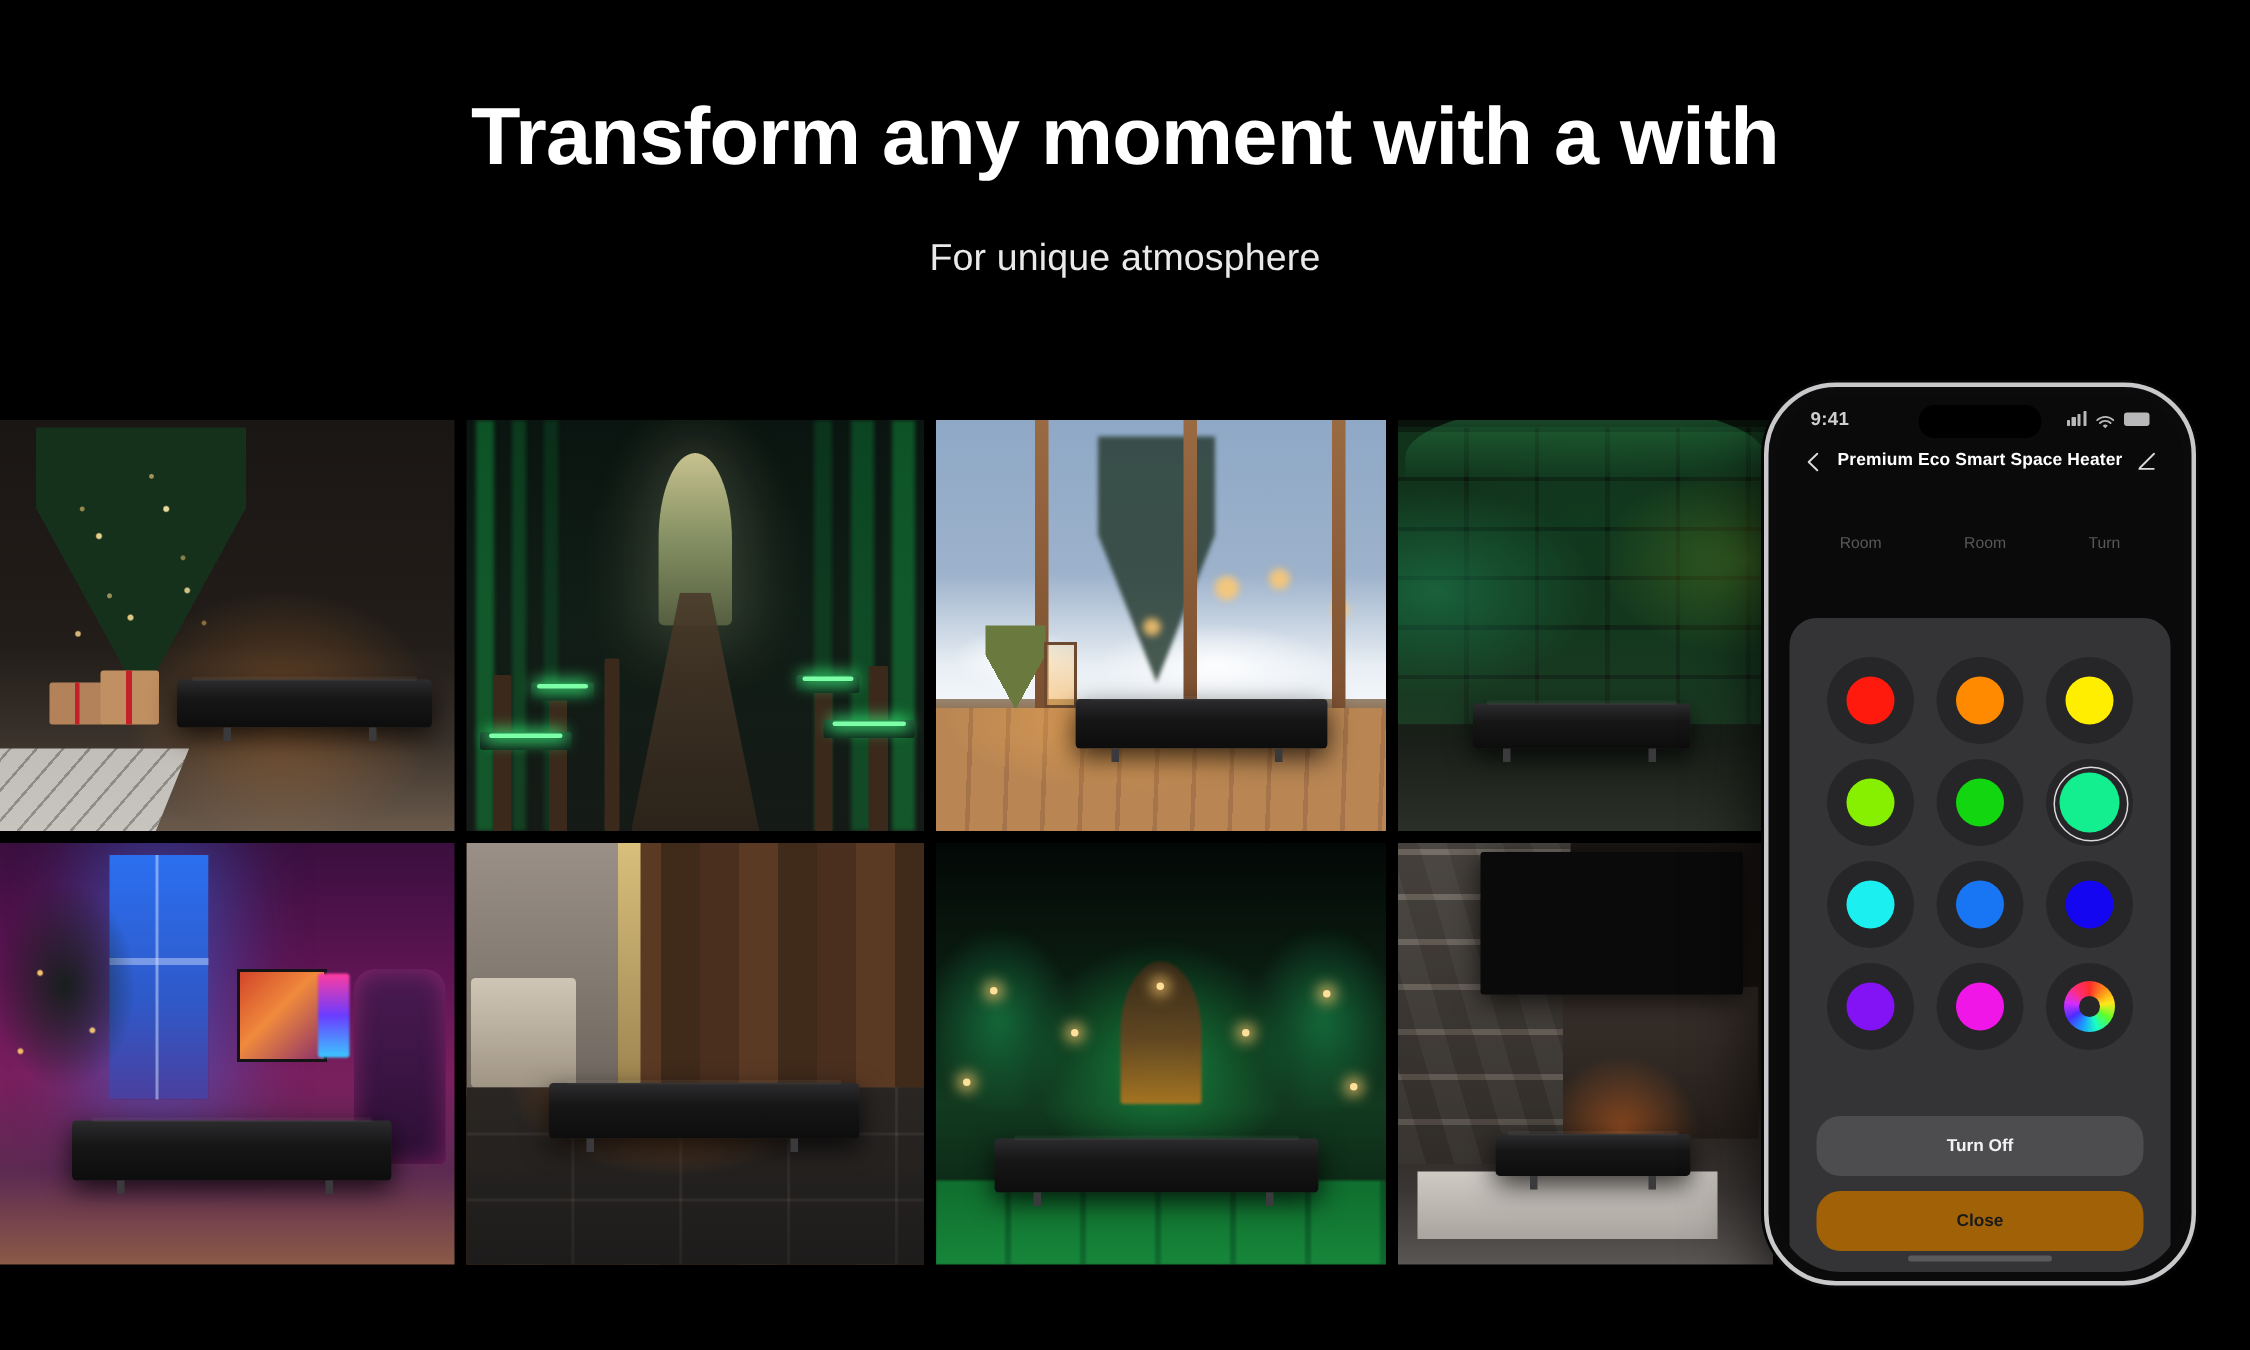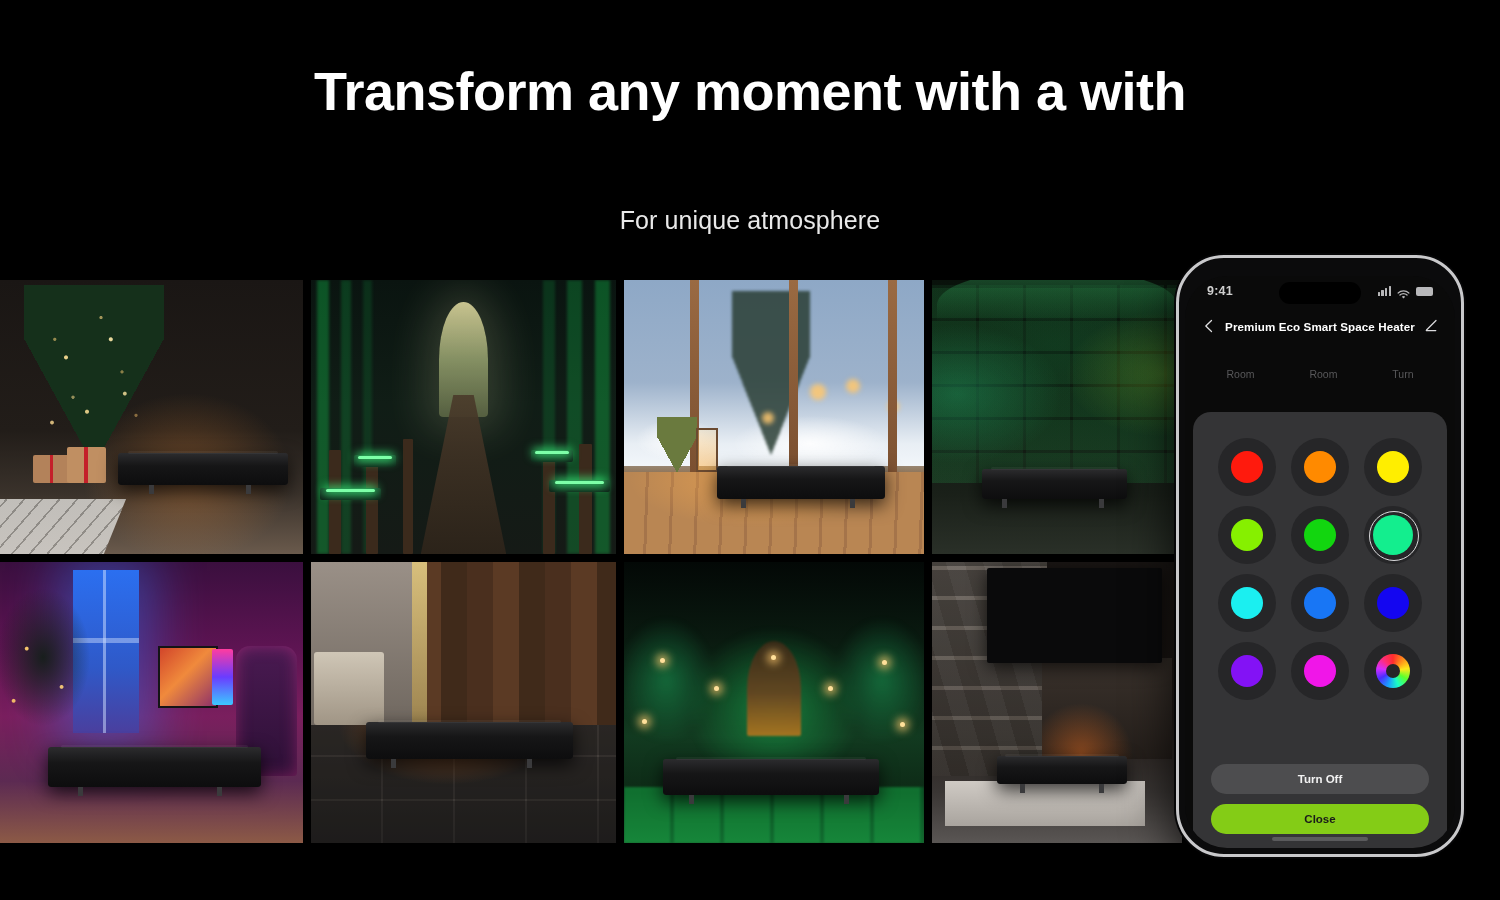--- a/index.html
+++ b/index.html
@@ -15,21 +15,21 @@
   
   .hero-title {
     position:absolute; top:62px; left:0; width:1500px;
     text-align:center; color:#ffffff;
     font-size:54px; font-weight:700; letter-spacing:-0.5px;
     line-height:1.1;
   }
   .hero-sub {
     position:absolute; top:158px; left:0; width:1500px;
     text-align:center; color:#e9e9e9;
-    font-size:25px; font-weight:400; letter-spacing:0.1px;margin-top:48px;
+    font-size:25px; font-weight:400; letter-spacing:0.1px;
   }
 
   
   .gallery {
     position:absolute; left:0; top:280px;
     width:1175px; height:563px;
     display:grid;
     grid-template-columns:303px 305px 300px 250px;
     grid-template-rows:274px 281px;
     column-gap:8px; row-gap:8px;
@@ -328,21 +328,20 @@
     background:#0b0b0c;
     border:3px solid #c9c9cb;
     box-shadow:0 0 0 2px #060607, 0 18px 50px rgba(0,0,0,.85);
     overflow:hidden;
   }
   .phone-screen{
     position:absolute; inset:6px;
     border-radius:42px;
     background:#0a0a0a;
     overflow:hidden;
-    margin-top:12px;
   }
   .statusbar{
     position:relative; height:30px;
     display:flex; align-items:center; justify-content:space-between;
     padding:0 22px;
   }
   .status-time{ color:#cfcfcf; font-size:12.5px; font-weight:600; letter-spacing:.2px; }
   .island{
     position:absolute; left:50%; top:6px; transform:translateX(-50%);
     width:82px; height:22px; border-radius:12px; background:#000;
@@ -351,21 +350,21 @@
   .ic-signal{ display:flex; align-items:flex-end; gap:1.5px; height:10px; }
   .ic-signal i{ display:block; width:2.2px; background:#b8b8ba; border-radius:.5px; }
   .ic-signal i:nth-child(1){ height:4px; }
   .ic-signal i:nth-child(2){ height:6px; }
   .ic-signal i:nth-child(3){ height:8px; }
   .ic-signal i:nth-child(4){ height:10px; }
   .ic-wifi{ width:13px; height:10px; }
   .ic-batt{ width:17px; height:9px; border-radius:2px; background:#b8b8ba; }
 
   .navbar{
-    display:flex; align-items:center; justify-content:space-between;
+    display:flex; align-items:flex-start; justify-content:space-between;
     padding:6px 16px 0 16px; height:34px;
   }
   .nav-back{ width:16px; height:16px; cursor:pointer; }
   .nav-title{
     flex:1; text-align:center; color:#fff;
     font-size:11.6px; font-weight:700; letter-spacing:.1px;
   }
   .nav-edit{ width:16px; height:16px; cursor:pointer; }
 
   .metrics{
@@ -404,26 +403,26 @@
     width:34px; height:34px; border-radius:50%;
     background:conic-gradient(#ff2d2d,#ff8c1a,#ffe81a,#5cff2d,#1affc4,#1a9cff,#4b2dff,#d42dff,#ff2d7a,#ff2d2d);
     position:relative;
   }
   .wheel::after{
     content:""; position:absolute; left:50%; top:50%;
     transform:translate(-50%,-50%);
     width:14px; height:14px; border-radius:50%; background:#262628;
   }
   .sheet-btn{
-    display:block; width:100%; height:30px; border:none; border-radius:16px;
+    display:block; width:100%; height:40px; border:none; border-radius:16px;
     font-size:11.5px; font-weight:700; cursor:pointer;
     font-family:"Liberation Sans", sans-serif;
   }
   .btn-turnoff{ background:#4d4d4f; color:#f2f2f2; margin-bottom:10px; }
-  .btn-close{ background:#84cc16; color:#1a1a1a; }
+  .btn-close{ background:#a16207; color:#1a1a1a; }
   .home-indicator{
     position:absolute; left:50%; bottom:7px; transform:translateX(-50%);
     width:96px; height:4px; border-radius:3px; background:#5a5a5c;
   }
 </style>
 </head>
 <body>
 
 <div class="stage">
 

